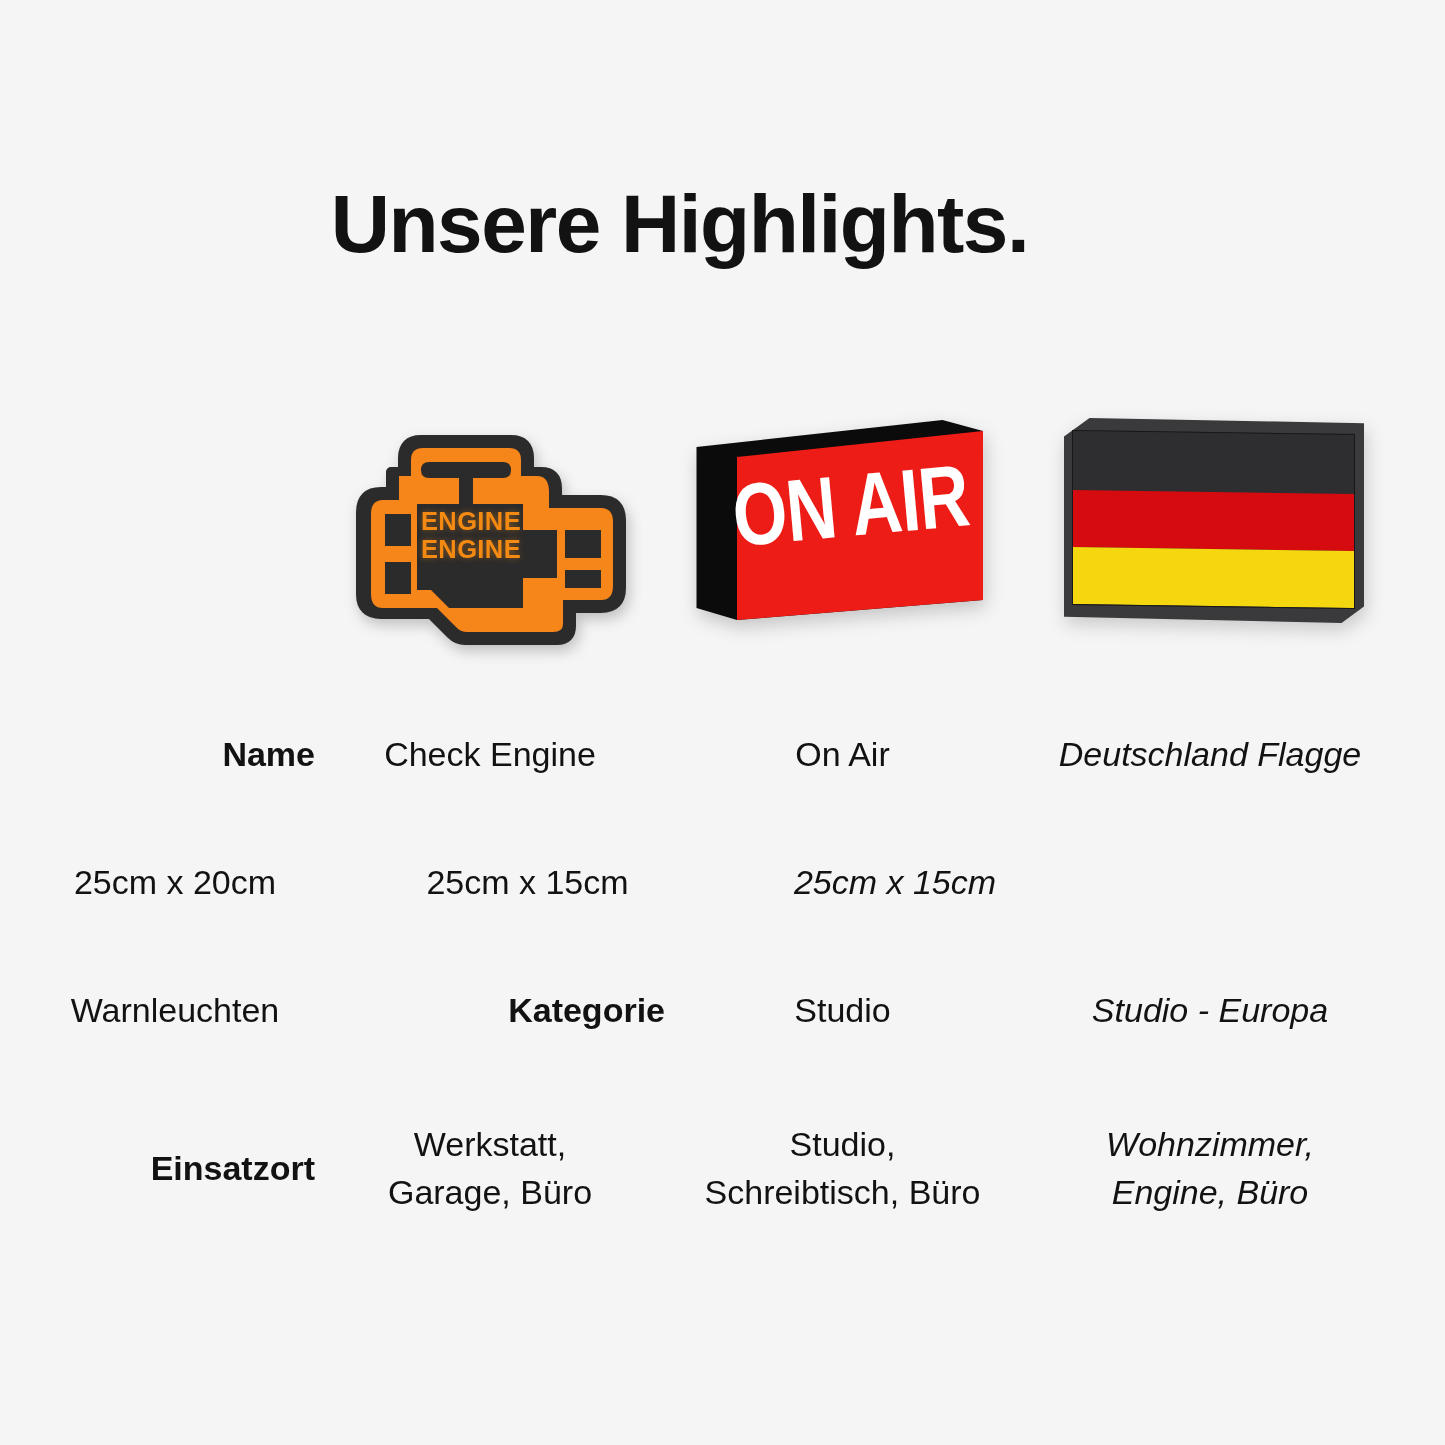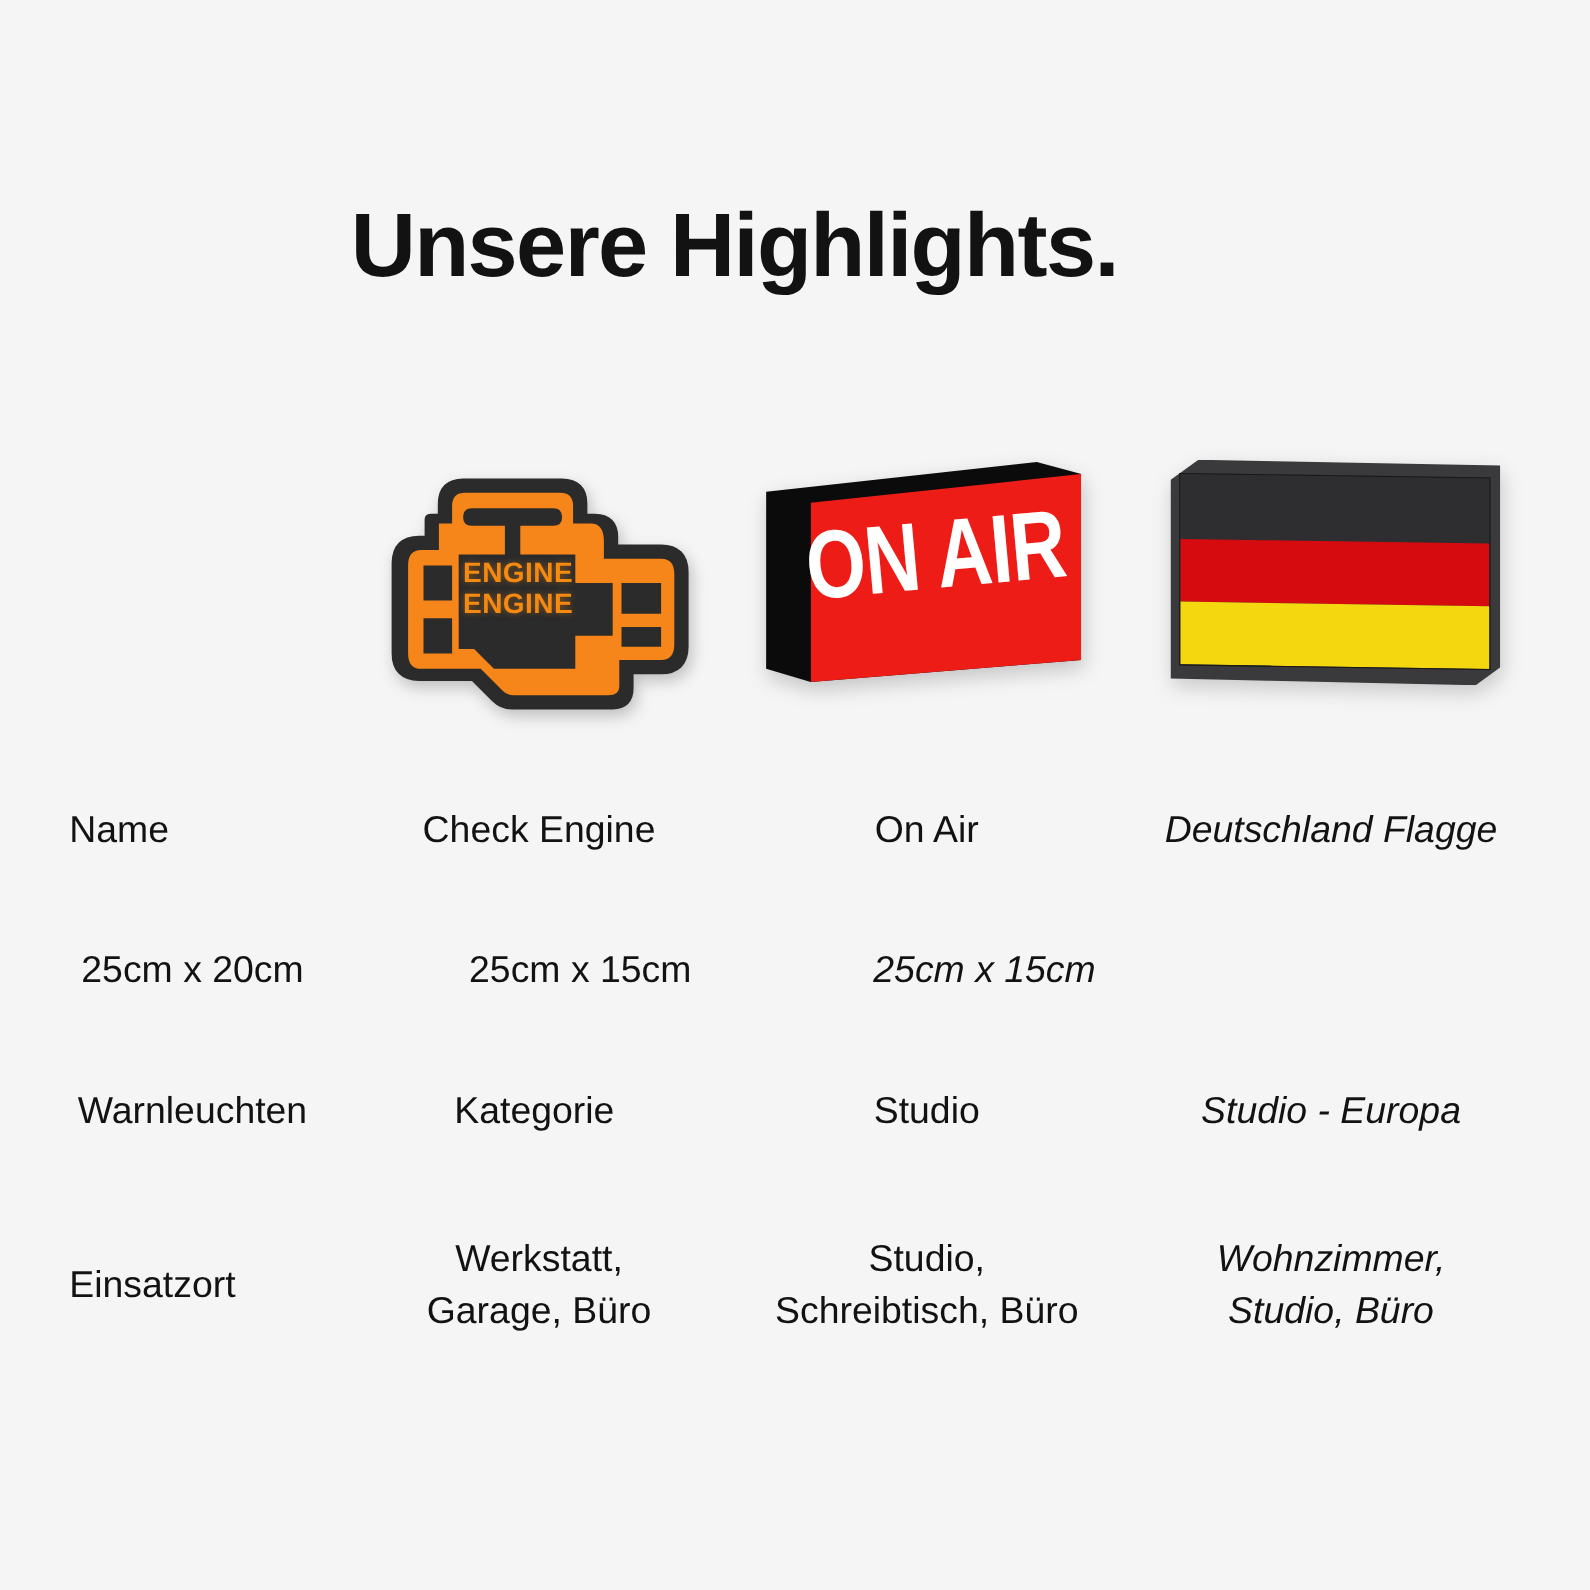--- a/index.html
+++ b/index.html
@@ -27,20 +27,21 @@
     position: absolute;
     top: 128px;
     left: 0;
     width: 1335px;
     text-align: center;
     font-size: 82px;
     font-weight: 700;
     letter-spacing: -1.5px;
     color: #121212;
     line-height: 1;
+    padding-left: 12px;
   }
 
   
   .products {
     position: absolute;
     top: 400px;
     left: 0;
     width: 1445px;
     height: 265px;
   }
@@ -168,22 +169,22 @@
 
   .cell {
     box-sizing: border-box;
     font-size: 34px;
     line-height: 1.42;
     color: #121212;
   }
   .cell-label {
     width: 315px;
     padding-left: 63px;
-    font-weight: 400;
-    text-align: left;
+    font-weight: 700;
+    text-align: right;
     white-space: nowrap;
   }
   .cell-val {
     text-align: center;
     font-weight: 400;
   }
   .val-1 { width: 350px; }
   .val-2 { width: 355px; }
   .val-3 { width: 380px; font-style: italic; }
   .cell-val .vline { display: block; }
@@ -283,19 +284,19 @@
       <div class="cell cell-val val-1">
         <span class="vline">Werkstatt,</span>
         <span class="vline">Garage, Büro</span>
       </div>
       <div class="cell cell-val val-2">
         <span class="vline">Studio,</span>
         <span class="vline">Schreibtisch, Büro</span>
       </div>
       <div class="cell cell-val val-3">
         <span class="vline">Wohnzimmer,</span>
-        <span class="vline">Studio, Büro</span>
+        <span class="vline">Engine, Büro</span>
       </div>
     </div>
 
   </div>
 
 </div>
 
 </body></html>

